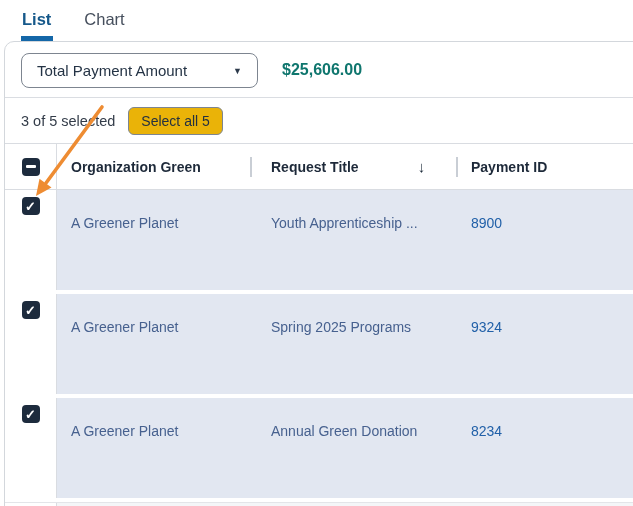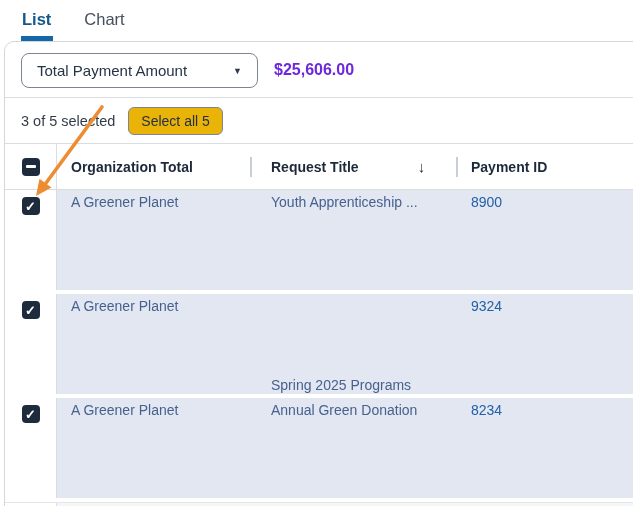--- a/index.html
+++ b/index.html
@@ -17,21 +17,21 @@
 
   
   .card { position:absolute; left:4px; top:41px; width:700px; height:600px;
     background:#fff; border:1px solid #d3d7dc; border-radius:10px; }
   .metric-row { height:56px; padding:11px 0 0 16px; display:flex; align-items:flex-start;
     border-bottom:1px solid #dadde2; }
   .metric-select { width:237px; height:35px; background:#fff; border:1px solid #7d8590;
     border-radius:8px; display:flex; align-items:center; justify-content:space-between;
     padding:0 15px; font-family:inherit; font-size:15px; color:#243345; cursor:pointer; }
   .caret { font-size:9px; color:#2c3a4b; margin-left:12px; }
-  .amount { font-size:16px; font-weight:bold; color:#6d28d9; margin-left:16px; margin-top:8px; }
+  .amount { font-size:16px; font-weight:bold; color:#0f766e; margin-left:24px; margin-top:8px; }
 
   .sel-row { height:45px; display:flex; align-items:center; padding-left:16px; }
   .sel-status { font-size:14.5px; color:#333c49; }
   .select-all { margin-left:13px; height:28px; padding:0 12px; background:#eab308;
     border:1px solid #7d8590; border-radius:6px; font-family:inherit; font-size:14px;
     color:#243140; cursor:pointer; }
 
   
   .thead { height:47px; display:flex; align-items:center;
     border-top:1px solid #d9dce1; border-bottom:1px solid #d9dce1;
@@ -48,21 +48,21 @@
   .sort-icon { margin-left:11px; font-weight:600; font-size:15px; color:#22303f; }
 
   .checkbox { width:18px; height:18px; background:#1d2b3d; border-radius:4px;
     display:flex; align-items:center; justify-content:center; cursor:pointer; flex:none; }
   .checkbox .dash { width:10px; height:2.6px; background:#fff; border-radius:1px; }
   .checkbox .tick { color:#fff; font-size:13px; font-weight:bold; line-height:1; }
 
   .row { height:100px; margin-bottom:4px; display:flex; font-size:14px; }
   .row .col-check { align-items:flex-start; padding-top:7px; }
   .row-main { flex:1; display:flex; background:#e2e7f1; }
-  .row-main .cell { padding-top:3px; line-height:18px; }
+  .row-main .cell { padding-top:24px; line-height:18px; }
   .row-main .col-req::before, .row-main .col-pay::before { display:none; }
   .link { color:#47618F; font-weight:500; cursor:pointer; }
   .id-link { color:#2160A8; font-weight:500; cursor:pointer; }
 
   .row-stub { height:45px; display:flex; border-top:1px solid #e3e5e9; }
   .row-stub .stub-main { flex:1; background:#f4f6f8; }
 
   
   .arrow-overlay { position:absolute; left:0; top:0; width:633px; height:506px;
     pointer-events:none; z-index:10; }
@@ -91,21 +91,21 @@
       <span class="sel-status">3 of 5 selected</span>
       <button class="select-all">Select all 5</button>
     </div>
 
     <div class="thead">
       <div class="col-check">
         <span class="checkbox">
           <span class="dash"></span>
         </span>
       </div>
-      <div class="col-org">Organization Total</div>
+      <div class="col-org">Organization Green</div>
       <div class="col-req">
         <span>Request Title</span>
         <span class="sort-icon">↓</span>
       </div>
       <div class="col-pay">Payment ID</div>
     </div>
 
     <div class="row">
       <div class="col-check">
         <span class="checkbox">
@@ -125,21 +125,21 @@
 
     <div class="row">
       <div class="col-check">
         <span class="checkbox">
           <span class="tick">✓</span>
         </span>
       </div>
       <div class="row-main">
         <div class="cell col-org">
           <span class="link">A Greener Planet</span></div>
-        <div class="cell col-req" style="align-items:flex-end;">
+        <div class="cell col-req" style="align-items:flex-start;">
           <span class="link">Spring 2025 Programs</span>
           </div>
         <div class="cell col-pay">
           <span class="id-link">9324</span></div>
       </div>
     </div>
 
     <div class="row">
       <div class="col-check">
         <span class="checkbox">

